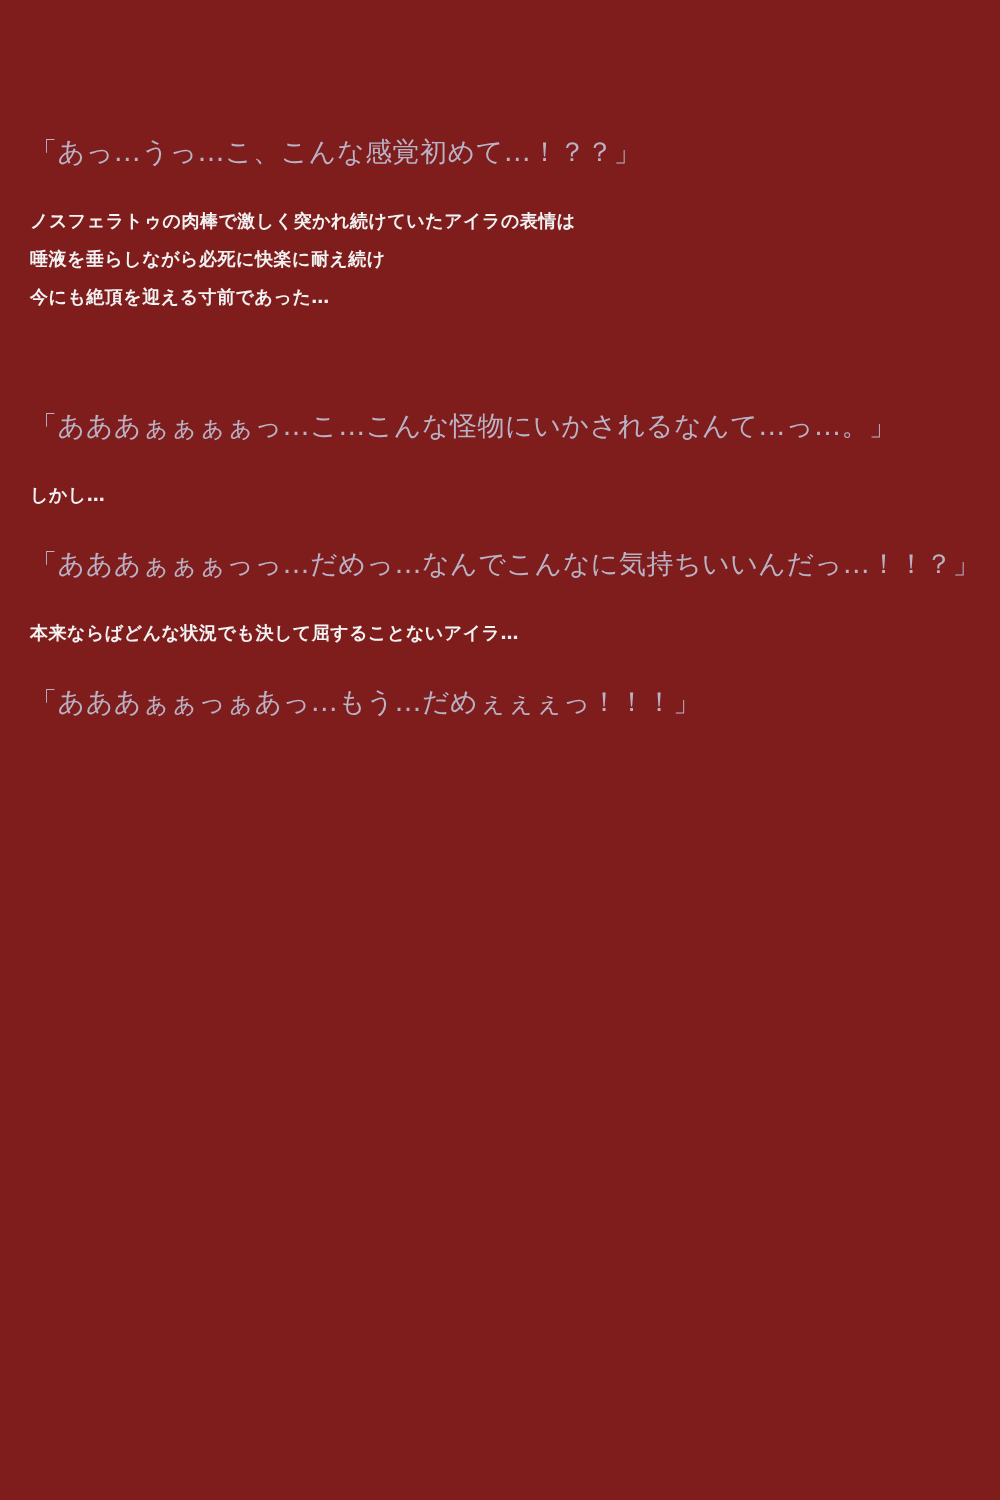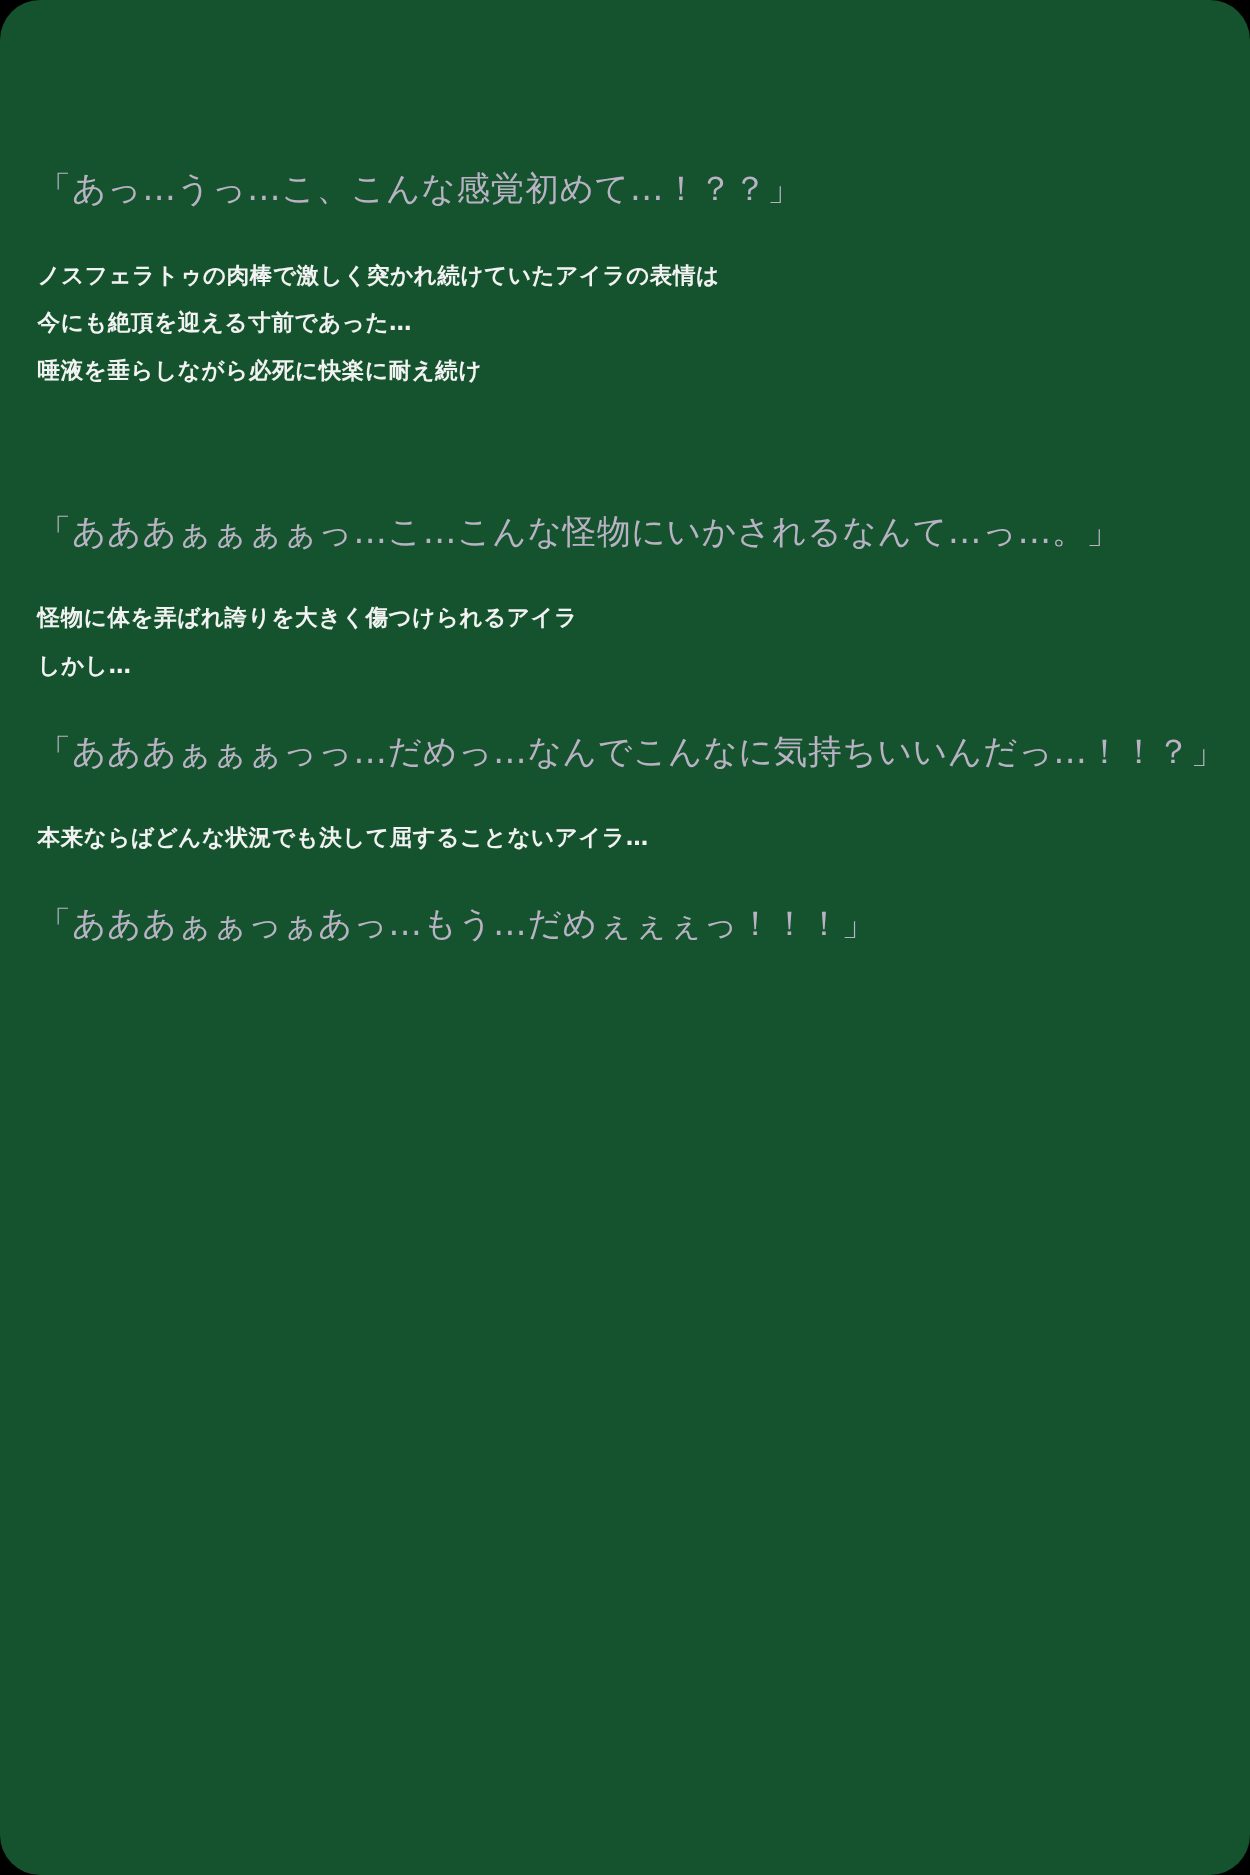--- a/index.html
+++ b/index.html
@@ -10,22 +10,21 @@
   body {
     width: 1000px;
     height: 1500px;
     overflow: hidden;
     font-family: "DejaVu Sans", "Liberation Sans", sans-serif;
   }
   #page {
     position: relative;
     width: 1000px;
     height: 1500px;
-    background: #14532d;
-    border-radius: 32px;
+    background: #7f1d1d;
   }
   #text-body {
     position: absolute;
     left: 30px;
     top: 132px;
     width: 940px;
   }
   .block {
     margin: 0 0 0 0;
   }
@@ -56,40 +55,39 @@
   <div id="text-body">
 
     <div class="block dialogue">
       <div class="line">「あっ…うっ…こ、こんな感覚初めて…！？？」</div>
     </div>
 
     <div class="spacer-md"></div>
 
     <div class="block narration">
       <div class="line">ノスフェラトゥの肉棒で激しく突かれ続けていたアイラの表情は</div>
+      <div class="line">唾液を垂らしながら必死に快楽に耐え続け</div>
       <div class="line">今にも絶頂を迎える寸前であった…</div>
-      <div class="line">唾液を垂らしながら必死に快楽に耐え続け</div>
     </div>
 
     <div class="spacer-md"></div>
 
 
     <div class="spacer-md"></div>
 
 
     <div class="spacer-md"></div>
 
     <div class="block dialogue">
       <div class="line">「あああぁぁぁぁっ…こ…こんな怪物にいかされるなんて…っ…。」</div>
     </div>
 
     <div class="spacer-md"></div>
 
     <div class="block narration">
-      <div class="line">怪物に体を弄ばれ誇りを大きく傷つけられるアイラ</div>
       <div class="line">しかし…</div>
     </div>
 
     <div class="spacer-md"></div>
 
     <div class="block dialogue">
       <div class="line">「あああぁぁぁっっ…だめっ…なんでこんなに気持ちいいんだっ…！！？」</div>
     </div>
 
     <div class="spacer-md"></div>

